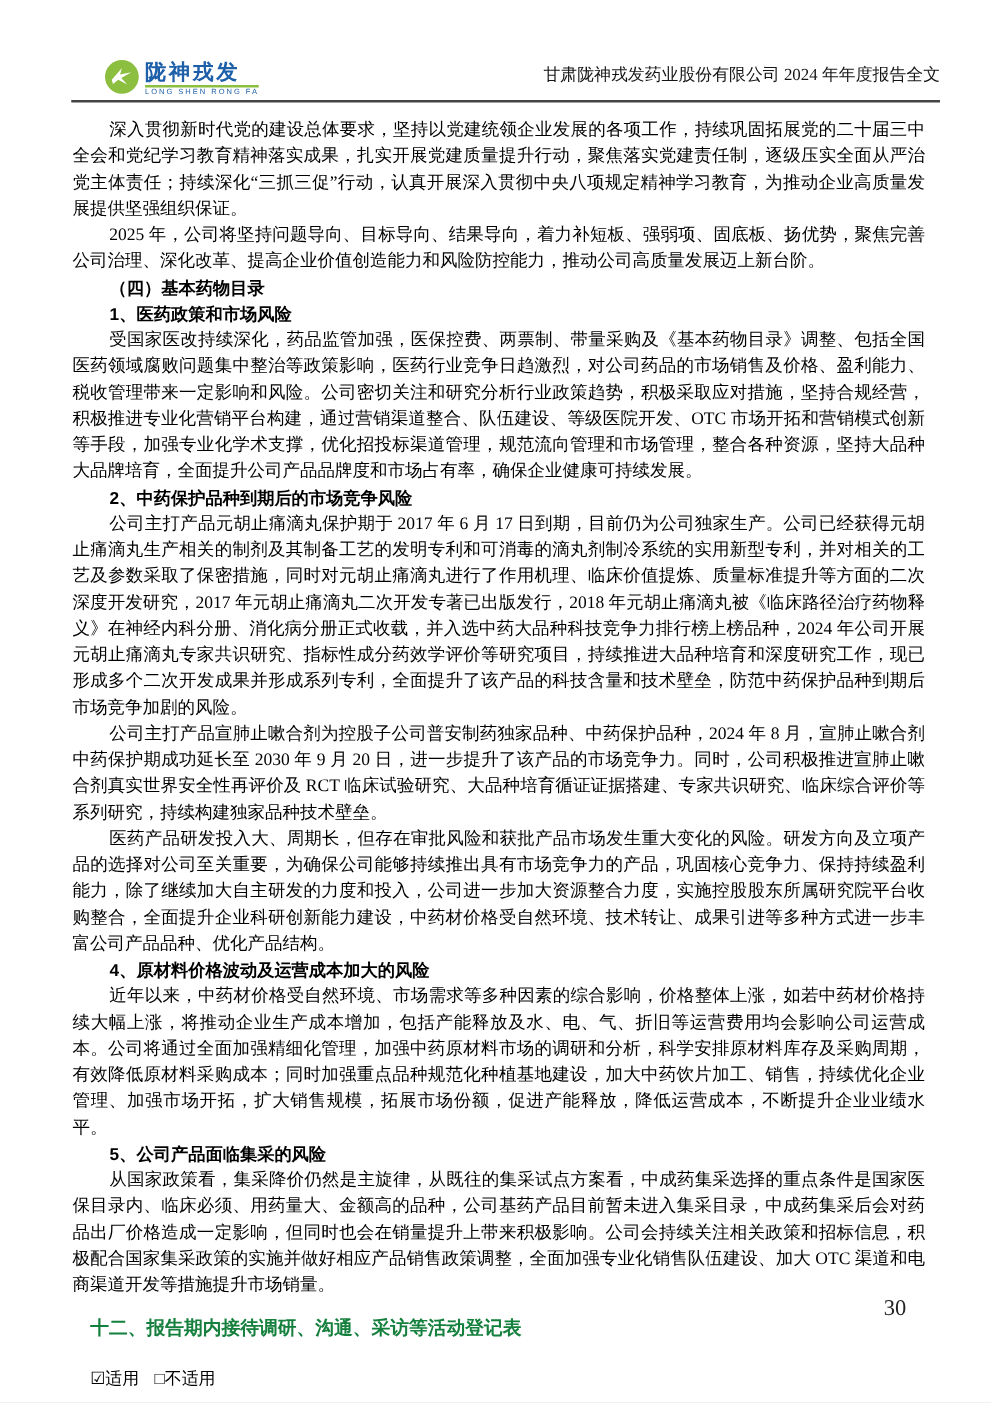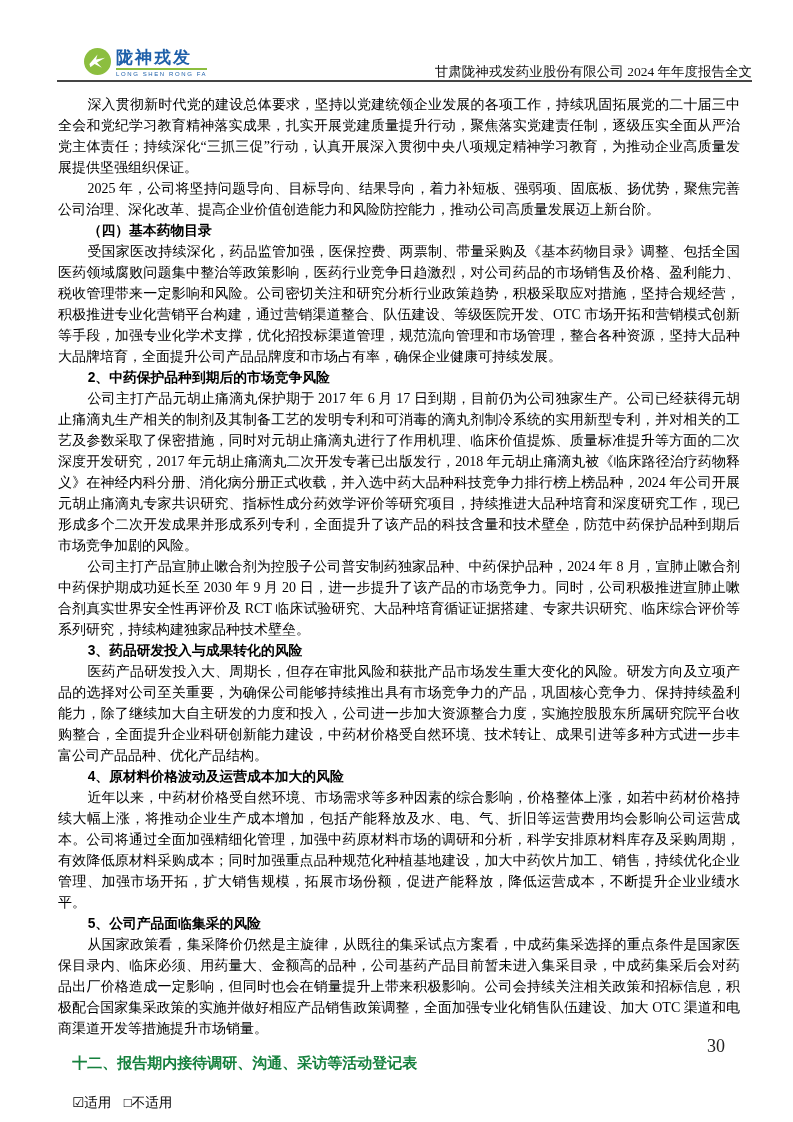--- a/index.html
+++ b/index.html
@@ -24,21 +24,21 @@
   .logo-cn{
     font-family:"Liberation Sans","DejaVu Sans",sans-serif;
     font-size:17px;font-weight:bold;color:#1e5fa9;letter-spacing:2px;line-height:19px;white-space:nowrap;
   }
   .logo-bar{height:2.5px;background:#8cbe3f;margin:1px 0 1px 0;}
   .logo-en{
     font-family:"Liberation Sans","DejaVu Sans",sans-serif;
     font-size:6px;color:#1e5fa9;letter-spacing:1.6px;line-height:7px;white-space:nowrap;
   }
   .header-title{
-    font-size:13.5px;color:#141414;line-height:16px;padding-bottom:0;white-space:nowrap;
+    font-size:13.5px;color:#141414;line-height:16px;padding-bottom:12px;white-space:nowrap;
   }
   
   .content{
     position:absolute;left:58px;top:94px;width:682px;
     font-size:14px;line-height:21px;text-align:justify;
   }
   .content p{margin:0;text-indent:2.1em;}
   .rh{
     margin:0;font-weight:bold;font-size:13.8px;line-height:21px;text-indent:2.15em;text-align:left;
     font-family:"Liberation Sans","DejaVu Sans",sans-serif;
@@ -77,27 +77,27 @@
     </div>
     <div class="header-title">甘肃陇神戎发药业股份有限公司 2024 年年度报告全文</div>
   </header>
 
   <main class="content">
     <p>深入贯彻新时代党的建设总体要求，坚持以党建统领企业发展的各项工作，持续巩固拓展党的二十届三中全会和党纪学习教育精神落实成果，扎实开展党建质量提升行动，聚焦落实党建责任制，逐级压实全面从严治党主体责任；持续深化“三抓三促”行动，认真开展深入贯彻中央八项规定精神学习教育，为推动企业高质量发展提供坚强组织保证。</p>
     <p>2025 年，公司将坚持问题导向、目标导向、结果导向，着力补短板、强弱项、固底板、扬优势，聚焦完善公司治理、深化改革、提高企业价值创造能力和风险防控能力，推动公司高质量发展迈上新台阶。</p>
 
     <h3 class="rh">（四）基本药物目录</h3>
 
+    <h4 class="rh">1、医药政策和市场风险</h4>
     <p>受国家医改持续深化，药品监管加强，医保控费、两票制、带量采购及《基本药物目录》调整、包括全国医药领域腐败问题集中整治等政策影响，医药行业竞争日趋激烈，对公司药品的市场销售及价格、盈利能力、税收管理带来一定影响和风险。公司密切关注和研究分析行业政策趋势，积极采取应对措施，坚持合规经营，积极推进专业化营销平台构建，通过营销渠道整合、队伍建设、等级医院开发、OTC 市场开拓和营销模式创新等手段，加强专业化学术支撑，优化招投标渠道管理，规范流向管理和市场管理，整合各种资源，坚持大品种大品牌培育，全面提升公司产品品牌度和市场占有率，确保企业健康可持续发展。</p>
 
     <h4 class="rh">2、中药保护品种到期后的市场竞争风险</h4>
     <p>公司主打产品元胡止痛滴丸保护期于 2017 年 6 月 17 日到期，目前仍为公司独家生产。公司已经获得元胡止痛滴丸生产相关的制剂及其制备工艺的发明专利和可消毒的滴丸剂制冷系统的实用新型专利，并对相关的工艺及参数采取了保密措施，同时对元胡止痛滴丸进行了作用机理、临床价值提炼、质量标准提升等方面的二次深度开发研究，2017 年元胡止痛滴丸二次开发专著已出版发行，2018 年元胡止痛滴丸被《临床路径治疗药物释义》在神经内科分册、消化病分册正式收载，并入选中药大品种科技竞争力排行榜上榜品种，2024 年公司开展元胡止痛滴丸专家共识研究、指标性成分药效学评价等研究项目，持续推进大品种培育和深度研究工作，现已形成多个二次开发成果并形成系列专利，全面提升了该产品的科技含量和技术壁垒，防范中药保护品种到期后市场竞争加剧的风险。</p>
     <p>公司主打产品宣肺止嗽合剂为控股子公司普安制药独家品种、中药保护品种，2024 年 8 月，宣肺止嗽合剂中药保护期成功延长至 2030 年 9 月 20 日，进一步提升了该产品的市场竞争力。同时，公司积极推进宣肺止嗽合剂真实世界安全性再评价及 RCT 临床试验研究、大品种培育循证证据搭建、专家共识研究、临床综合评价等系列研究，持续构建独家品种技术壁垒。</p>
 
-    <h4 class="rh">3、药品研发投入与成果转化的风险</h4>
     <p>医药产品研发投入大、周期长，但存在审批风险和获批产品市场发生重大变化的风险。研发方向及立项产品的选择对公司至关重要，为确保公司能够持续推出具有市场竞争力的产品，巩固核心竞争力、保持持续盈利能力，除了继续加大自主研发的力度和投入，公司进一步加大资源整合力度，实施控股股东所属研究院平台收购整合，全面提升企业科研创新能力建设，中药材价格受自然环境、技术转让、成果引进等多种方式进一步丰富公司产品品种、优化产品结构。</p>
 
     <h4 class="rh">4、原材料价格波动及运营成本加大的风险</h4>
     <p>近年以来，中药材价格受自然环境、市场需求等多种因素的综合影响，价格整体上涨，如若中药材价格持续大幅上涨，将推动企业生产成本增加，包括产能释放及水、电、气、折旧等运营费用均会影响公司运营成本。公司将通过全面加强精细化管理，加强中药原材料市场的调研和分析，科学安排原材料库存及采购周期，有效降低原材料采购成本；同时加强重点品种规范化种植基地建设，加大中药饮片加工、销售，持续优化企业管理、加强市场开拓，扩大销售规模，拓展市场份额，促进产能释放，降低运营成本，不断提升企业业绩水平。</p>
 
     <h4 class="rh">5、公司产品面临集采的风险</h4>
     <p>从国家政策看，集采降价仍然是主旋律，从既往的集采试点方案看，中成药集采选择的重点条件是国家医保目录内、临床必须、用药量大、金额高的品种，公司基药产品目前暂未进入集采目录，中成药集采后会对药品出厂价格造成一定影响，但同时也会在销量提升上带来积极影响。公司会持续关注相关政策和招标信息，积极配合国家集采政策的实施并做好相应产品销售政策调整，全面加强专业化销售队伍建设、加大 OTC 渠道和电商渠道开发等措施提升市场销量。</p>
 
     <h2 class="section12">十二、报告期内接待调研、沟通、采访等活动登记表</h2>
 

